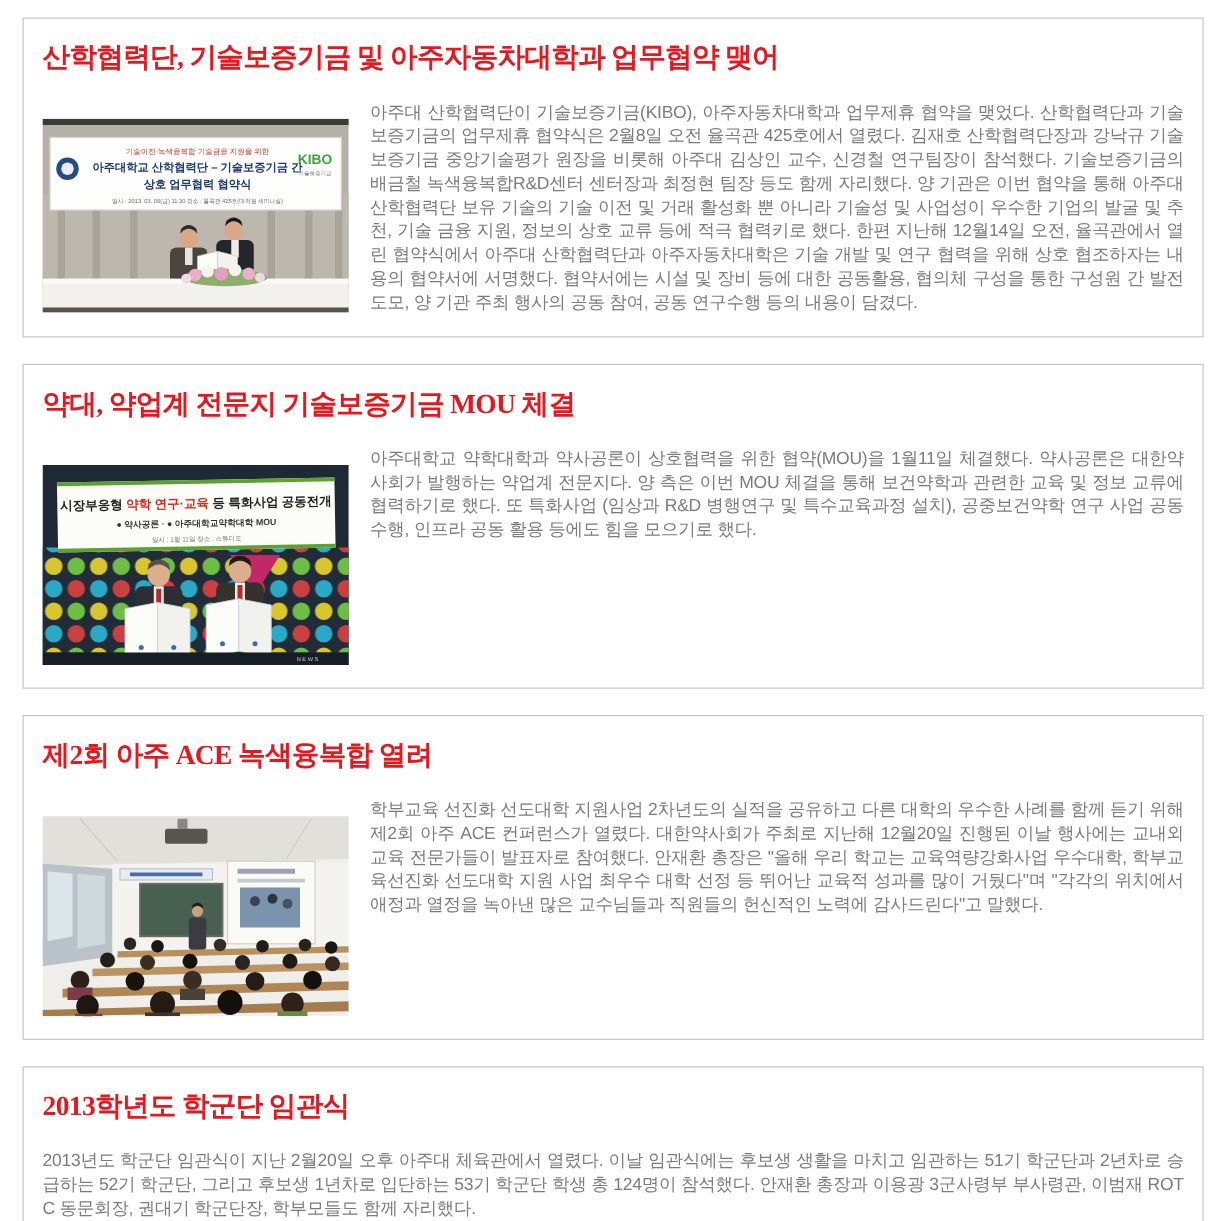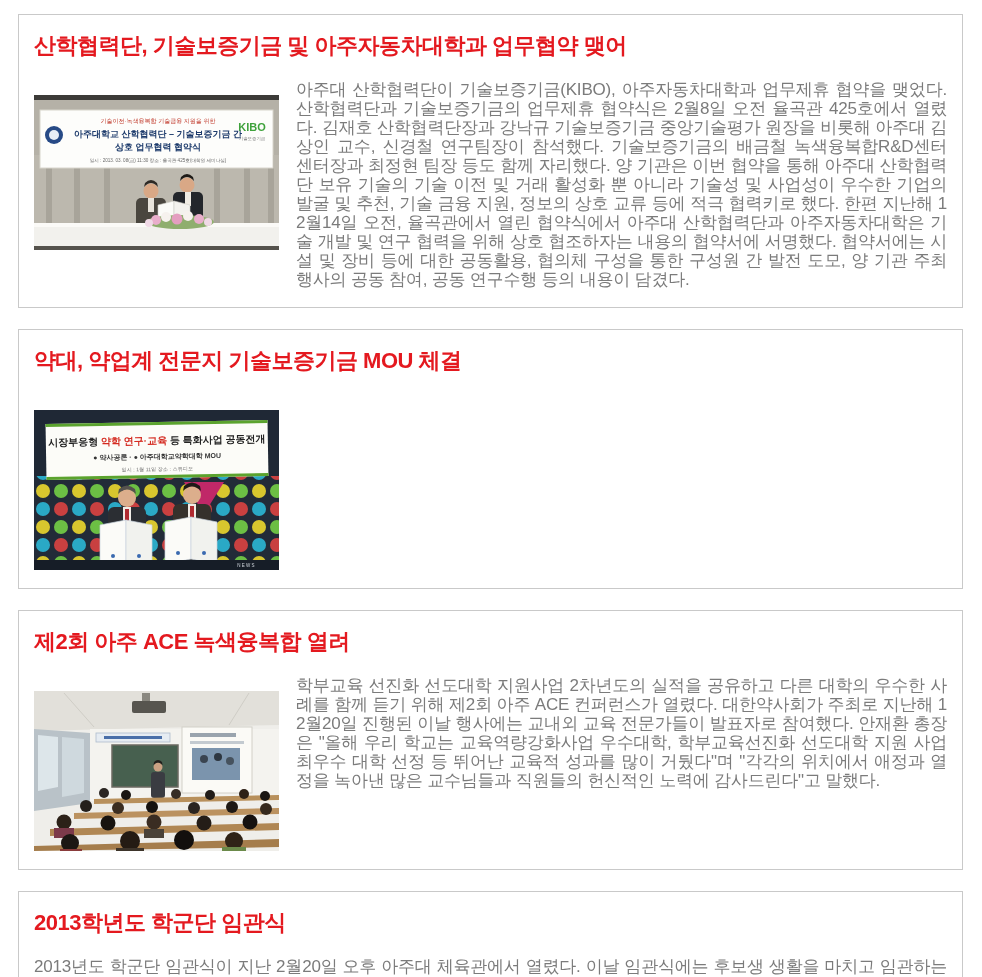--- a/index.html
+++ b/index.html
@@ -1,25 +1,25 @@
 <!DOCTYPE html>
 <html><head>
 <meta charset="utf-8">
 <style>
   html,body{margin:0;padding:0;background:#ffffff;}
   body{font-family:"Liberation Sans","DejaVu Sans",sans-serif;width:982px;}
   .page{box-sizing:border-box;width:982px;padding:14px 19px 10px 18px;}
   .card{box-sizing:border-box;border:1px solid #c9c9c9;background:#fff;
         padding:16px 15px 18px 15px;margin-bottom:21px;}
   .title{color:#e4191f;font-size:22px;line-height:26px;font-weight:bold;
-         margin:2px 0 21px 0;letter-spacing:-0.5px;}
+         margin:2px 0 21px 0;letter-spacing:-0.5px;font-family:Liberation Serif, serif;}
   .row{display:flex;gap:17px;align-items:flex-start;}
   .photo{flex:0 0 245px;line-height:0;margin-top:15px;}
   .photo svg{display:block;}
-  .body{margin:0;font-size:17px;line-height:19px;color:#7b7b7b;
+  .body{margin:0;font-size:14px;line-height:19px;color:#7b7b7b;
         text-align:justify;letter-spacing:-0.2px;word-break:break-all;flex:1 1 auto;}
 </style>
 </head>
 <body>
 
 <div class="page">
 
   <article class="card">
     <h2 class="title">산학협력단, 기술보증기금 및 아주자동차대학과 업무협약 맺어</h2>
     <div class="row">
@@ -139,20 +139,21 @@
               <polygon points="131,112 157,107 157,149 131,154" fill="#fbfbf8" stroke="#c8d2dc" stroke-width="0.7"></polygon>
               <polygon points="157,107 183,112 183,154 157,149" fill="#f1f2ee" stroke="#c8d2dc" stroke-width="0.7"></polygon>
               <circle cx="144" cy="143" r="2" fill="#3a6ab0"></circle>
               <circle cx="170" cy="143" r="2" fill="#3a6ab0"></circle>
             </g>
           </g>
           <rect x="0" y="150" width="245" height="10" fill="#161d27"></rect>
           <text x="212" y="157" font-size="4.5" fill="#cfd5dc" text-anchor="middle">N E W S</text>
         </svg>
       </div>
+      <p class="body">아주대학교 약학대학과 약사공론이 상호협력을 위한 협약(MOU)을 1월11일 체결했다. 약사공론은 대한약사회가 발행하는 약업계 전문지다. 양 측은 이번 MOU 체결을 통해 보건약학과 관련한 교육 및 정보 교류에 협력하기로 했다. 또 특화사업 (임상과 R&amp;D 병행연구 및 특수교육과정 설치), 공중보건약학 연구 사업 공동 수행, 인프라 공동 활용 등에도 힘을 모으기로 했다.</p>
     </div>
   </article>
 
   <article class="card">
     <h2 class="title">제2회 아주 ACE 녹색융복합 열려</h2>
     <div class="row">
       <div class="photo">
         <svg width="245" height="160" viewBox="0 0 245 160" xmlns="http://www.w3.org/2000/svg">
           <rect x="0" y="0" width="245" height="160" fill="#efeeea"></rect>
 

